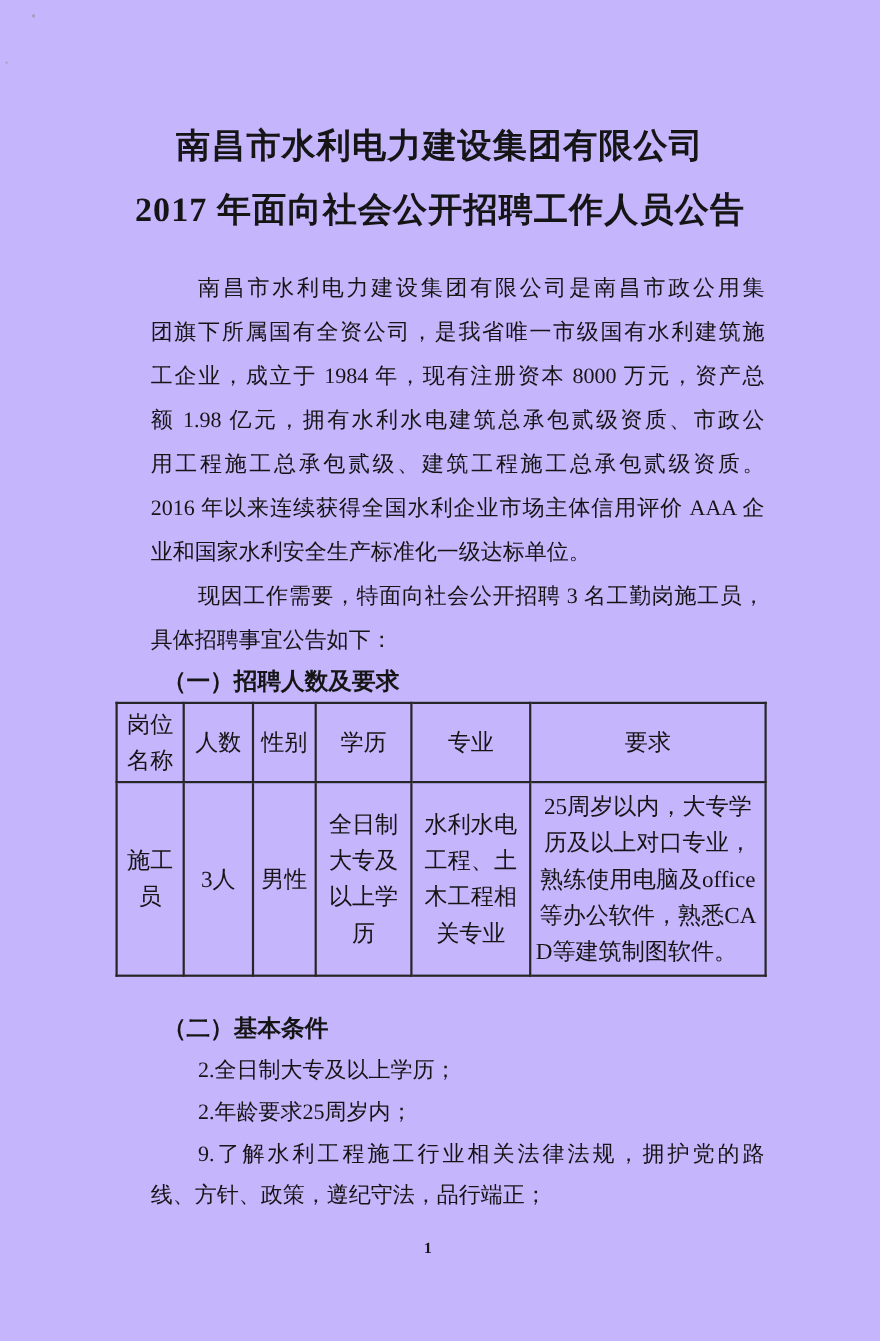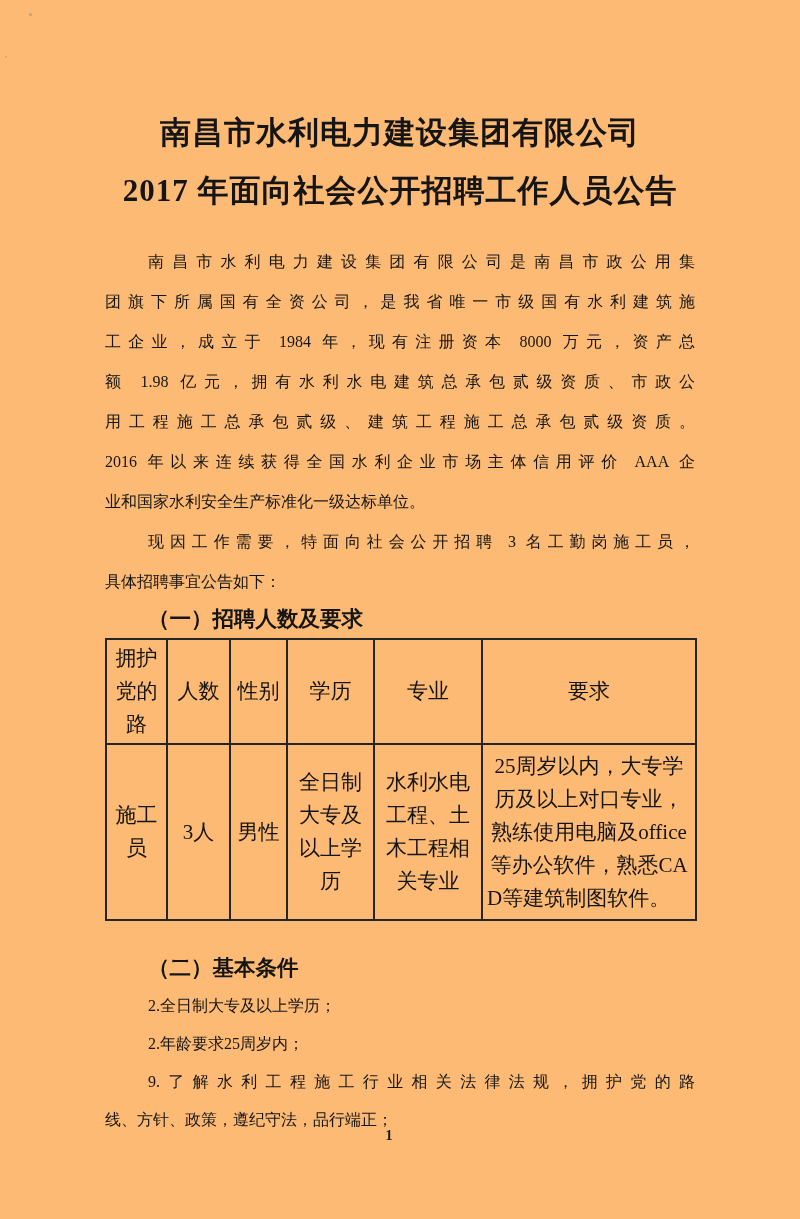--- a/index.html
+++ b/index.html
@@ -1,19 +1,19 @@
 <!DOCTYPE html>
 <html><head>
 <meta charset="utf-8">
 <style>
   html,body { margin:0; padding:0; }
   .page {
     position:relative;
     width:800px; height:1219px;
-    background:#fdba74;
+    background:#c4b5fd;
     color:#151515;
     font-family:"Liberation Serif","DejaVu Serif",serif;
     overflow:hidden;
   }
   .speck { position:absolute; background:#8a8a8a; border-radius:50%; }
   .speck-1 { left:29px; top:13px; width:3px; height:3px; opacity:.55; }
   .speck-2 { left:5px; top:56px; width:2px; height:2px; opacity:.45; }
 
   .doc-title {
     padding-top:104px;
@@ -22,23 +22,24 @@
     font-weight:bold;
     line-height:58px;
     letter-spacing:1px;
   }
   .content {
     width:590px;
     margin-left:105px;
     margin-top:22px;
   }
   .line {
-    font-size:16px;
+    font-size:20px;
     line-height:40px;
     white-space:nowrap;
+    margin-left:32px;
   }
   .wrapless { white-space:normal; }
   .jfull { text-align:justify; text-align-last:justify; white-space:normal; }
   .ind { text-indent:43px; }
   .heading {
     font-size:21.5px;
     font-weight:bold;
     line-height:36px;
     padding-left:43px;
   }
@@ -124,21 +125,21 @@
       <colgroup>
         <col class="col-post">
           <col class="col-count">
           <col class="col-sex">
         <col class="col-edu">
           <col class="col-major">
           <col class="col-req">
       </colgroup>
       <tbody>
           <tr>
-        <th>拥护党的路</th>
+        <th>岗位名称</th>
         <th>人数</th>
         <th>性别</th>
         <th>学历</th>
         <th>专业</th>
         <th>要求</th>
       </tr>
       <tr>
         <td>施工员</td>
         <td>3人</td>
         <td>男性</td>

